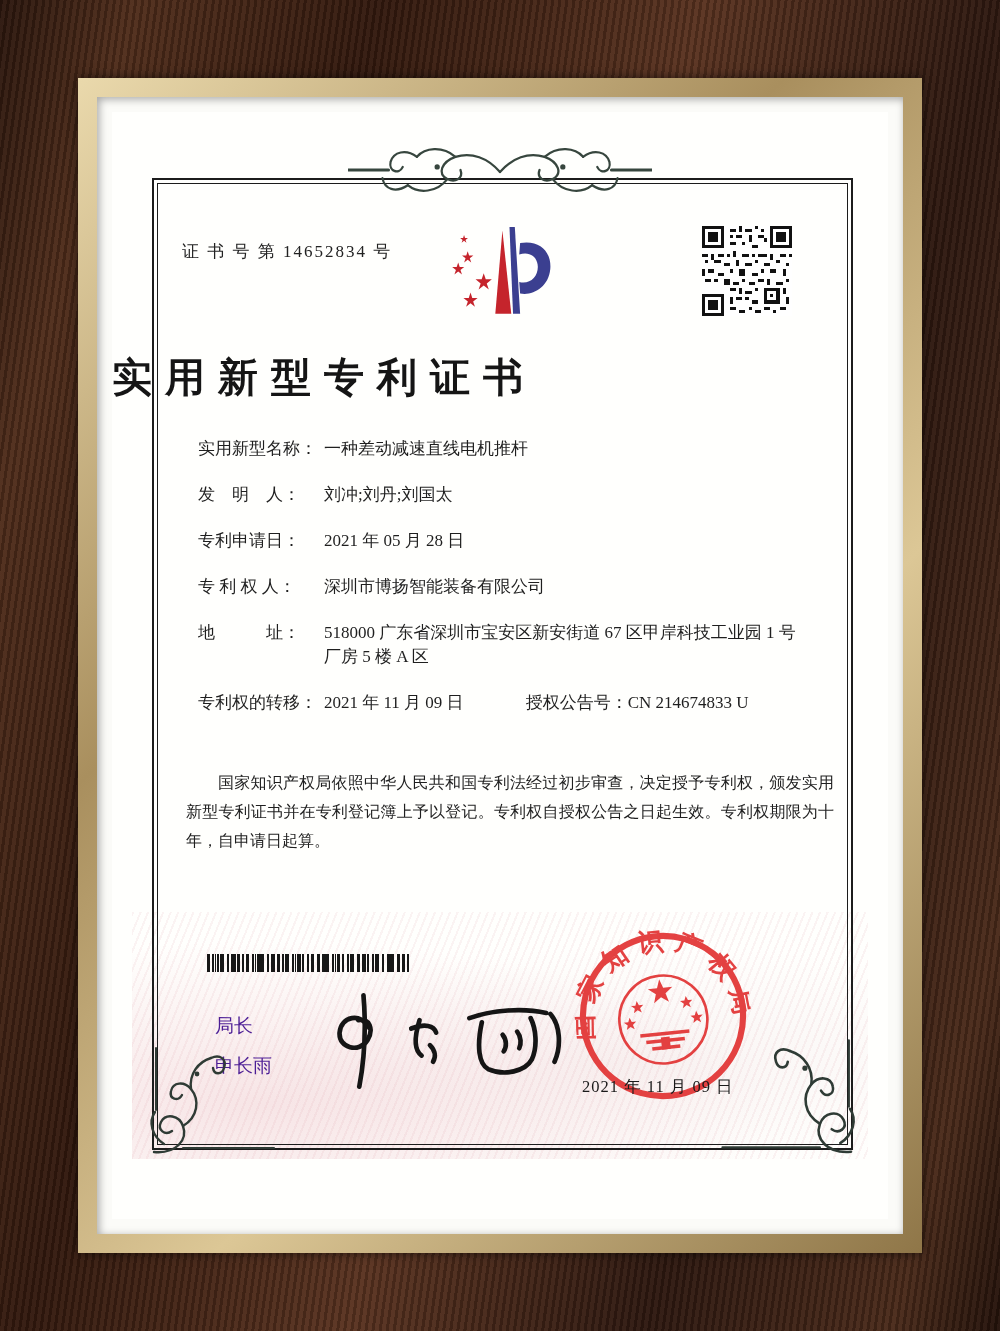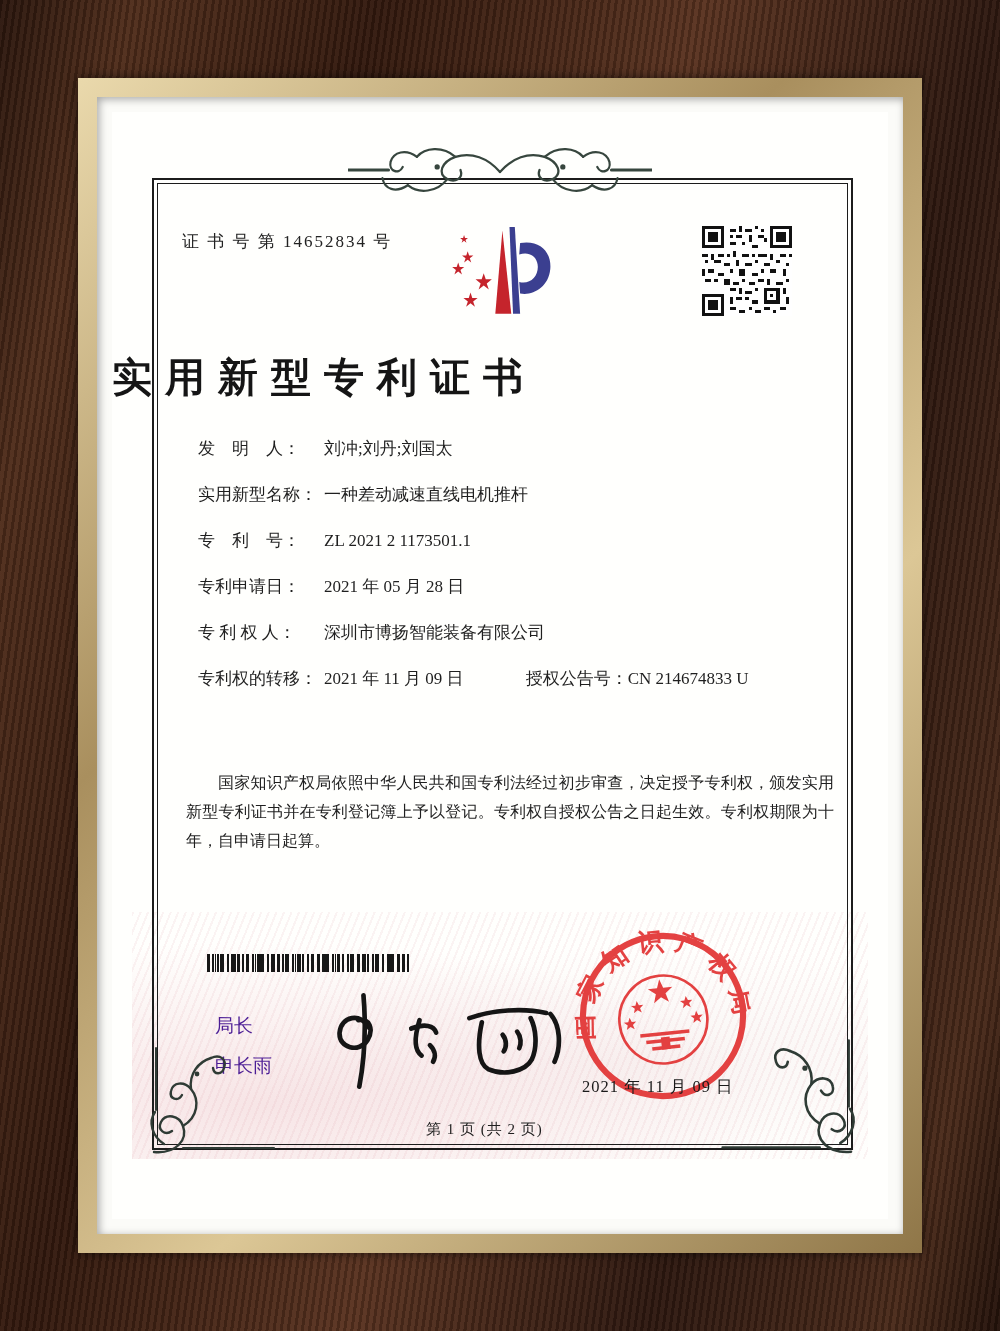--- a/index.html
+++ b/index.html
@@ -18,21 +18,21 @@
         background:#fffffd;}
   .watermark{position:absolute;left:20px;right:20px;top:800px;bottom:60px;z-index:0;
         background:
           repeating-linear-gradient(112deg,rgba(214,140,152,.10) 0 2px,rgba(255,255,255,0) 2px 7px),
           radial-gradient(ellipse at 18% 78%,rgba(226,160,170,.28),rgba(226,160,170,0) 60%),
           radial-gradient(ellipse at 70% 60%,rgba(210,170,175,.12),rgba(210,170,175,0) 55%);}
   .border-box{position:absolute;left:40px;top:66px;right:35px;bottom:69px;z-index:1;
         border:2px solid #1c1c1c;}
   .border-box::after{content:"";position:absolute;inset:3px;border:1px solid #1c1c1c;}
   .abs{position:absolute;}
-  .cert-no{left:70px;top:118px;font-size:17px;letter-spacing:2px;color:#222;}
+  .cert-no{left:70px;top:128px;font-size:17px;letter-spacing:2px;color:#222;}
   .logo{left:316px;top:112px;width:124px;height:100px;}
   .qr{left:590px;top:114px;width:90px;height:90px;}
   .title{left:0;top:238px;width:100%;text-align:left;font-size:40px;font-weight:bold;
         letter-spacing:13px;color:#151515;}
   .fields{left:86px;top:325px;right:78px;font-size:17px;line-height:24px;}
   .field-row{display:flex;margin-bottom:22px;}
   .field-label{flex:0 0 126px;white-space:nowrap;}
   .field-value{flex:1;}
   .grant-part{margin-left:62px;}
   .body-text{left:74px;top:656px;width:648px;font-size:16px;line-height:29px;text-align:justify;}
@@ -144,38 +144,38 @@
         <rect x="2" y="24" width="3" height="3"></rect>
       <rect x="22" y="22" width="1" height="1"></rect>
       <path d="M9 1h2v1H9zM12 0h1v2h-1zM14 1h2v1h-2zM17 0h1v1h-1zM19 1h1v1h-1zM9 3h1v1H9zM11 3h2v1h-2zM15 3h1v2h-1zM18 3h2v1h-2zM20 4h1v1h-1zM9 5h2v1H9zM13 5h1v1h-1zM16 6h2v1h-2zM0 9h2v1H0zM3 9h1v2h-1zM5 9h2v1H5zM8 9h1v1H8zM10 8h1v2h-1zM13 9h2v1h-2zM16 9h1v1h-1zM18 9h3v1h-3zM22 9h1v2h-1zM25 9h2v1h-2zM28 9h1v1h-1zM1 11h1v1H1zM4 11h2v1H4zM7 12h2v1H7zM11 11h1v2h-1zM14 12h2v1h-2zM17 11h1v1h-1zM20 12h2v1h-2zM24 11h1v1h-1zM27 12h1v1h-1zM0 14h1v2H0zM2 14h2v1H2zM5 15h2v1H5zM9 14h1v1H9zM12 14h2v2h-2zM16 15h2v1h-2zM19 14h1v1h-1zM22 14h2v1h-2zM26 14h1v2h-1zM1 17h2v1H1zM4 17h1v1H4zM7 17h2v2H7zM10 18h2v1h-2zM13 17h1v1h-1zM15 18h2v1h-2zM18 17h2v1h-2zM21 17h1v2h-1zM24 18h2v1h-2zM27 17h1v1h-1zM9 20h2v1H9zM12 20h1v2h-1zM14 21h2v1h-2zM17 20h1v1h-1zM26 20h1v2h-1zM9 23h1v2H9zM11 23h2v1h-2zM14 23h1v1h-1zM16 24h2v1h-2zM27 23h1v2h-1zM9 26h2v1H9zM12 27h2v1h-2zM15 26h1v1h-1zM17 27h2v1h-2zM20 26h2v1h-2zM23 27h1v1h-1zM25 26h2v1h-2z"></path>
     </g>
   </svg>
 
   <div class="title abs">实用新型专利证书</div>
 
   <div class="fields abs">
     <div class="field-row">
+      <span class="field-label">实用新型名称：</span>
+      <span class="field-value">一种差动减速直线电机推杆</span>
+    </div>
+    <div class="field-row">
       <span class="field-label">发　明　人：</span>
       <span class="field-value">刘冲;刘丹;刘国太</span>
     </div>
     <div class="field-row">
-      <span class="field-label">实用新型名称：</span>
-      <span class="field-value">一种差动减速直线电机推杆</span>
-    </div>
-    <div class="field-row">
-      <span class="field-label">专　利　号：</span>
-      <span class="field-value">ZL 2021 2 1173501.1</span>
-    </div>
-    <div class="field-row">
       <span class="field-label">专利申请日：</span>
       <span class="field-value">2021 年 05 月 28 日</span>
     </div>
     <div class="field-row">
       <span class="field-label">专 利 权 人：</span>
       <span class="field-value">深圳市博扬智能装备有限公司</span>
+    </div>
+    <div class="field-row">
+      <span class="field-label">地　　　址：</span>
+      <span class="field-value">518000 广东省深圳市宝安区新安街道 67 区甲岸科技工业园 1 号厂房 5 楼 A 区</span>
     </div>
     <div class="field-row">
       <span class="field-label">专利权的转移：</span>
       <span>2021 年 11 月 09 日</span>
       <span class="grant-part">授权公告号：</span>
       <span>CN 214674833 U</span>
     </div>
   </div>
 
   <div class="body-text abs">
@@ -220,14 +220,13 @@
       <polygon stroke="none" points="62,98 64,103 69,103 65,106.5 66.5,111.5 62,108.5 57.5,111.5 59,106.5 55,103 60,103"></polygon>
       <polygon stroke="none" points="138,98 140,103 145,103 141,106.5 142.5,111.5 138,108.5 133.5,111.5 135,106.5 131,103 136,103"></polygon>
       <rect x="72" y="118" width="56" height="4" stroke="none"></rect>
       <rect x="78" y="126" width="44" height="4" stroke="none"></rect>
       <rect x="84" y="134" width="32" height="4" stroke="none"></rect>
       <rect x="95" y="124" width="10" height="14" stroke="none"></rect>
     </g>
   </svg>
   <div class="seal-date abs">2021 年 11 月 09 日</div>
 
-  <div class="footer abs">第 1 页 (共 2 页)</div>
 </div>
 
 </body></html>

